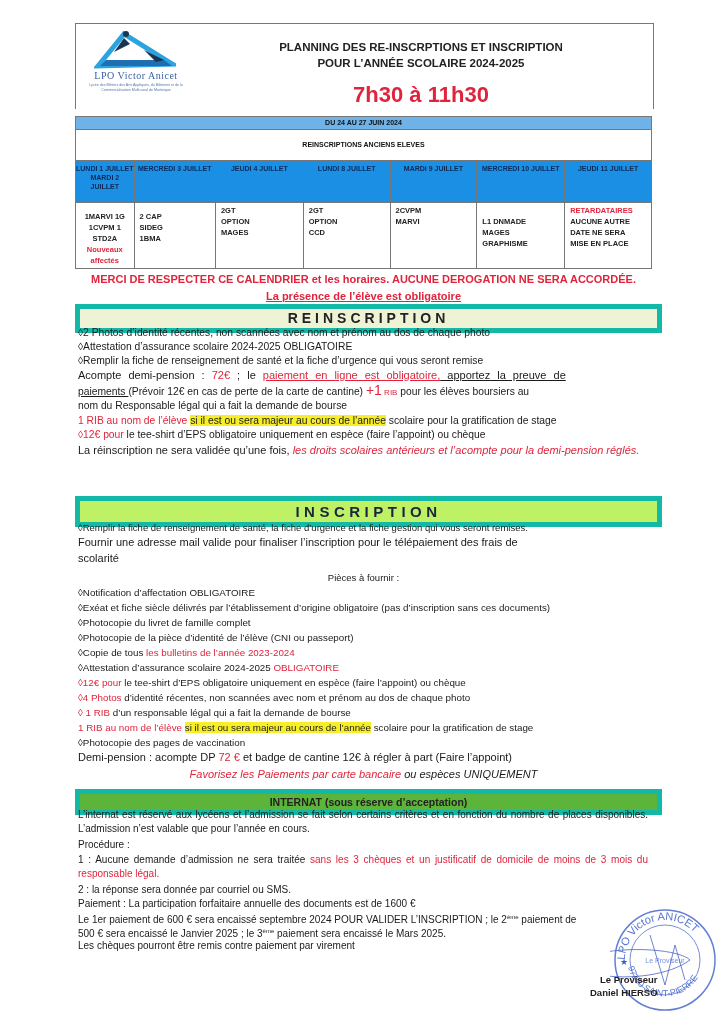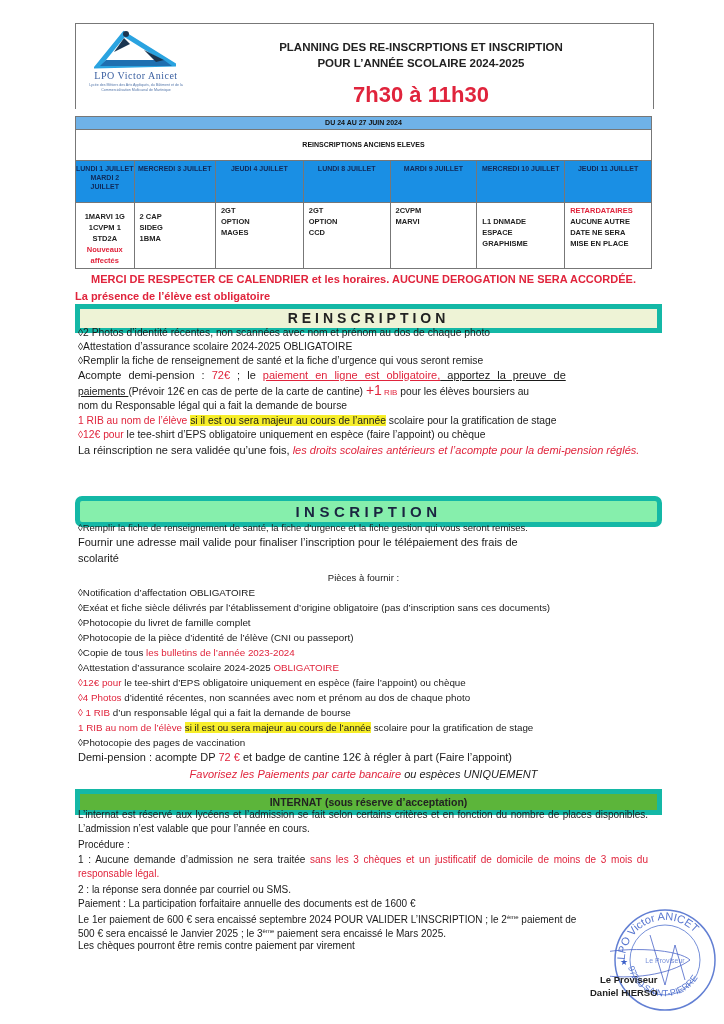--- a/index.html
+++ b/index.html
@@ -41,29 +41,29 @@
   
   .line { position:absolute; left:78px; font-size:10.3px; line-height:13px; color:#1a1a1a; white-space:nowrap; }
   .b { font-weight:normal; }
   .i { font-style:italic; }
   .u { text-decoration:underline; }
   .hl { background:#f7ee2a; }
   .center { text-align:center; }
 
   .warn-1 { position:absolute; left:75px; top:273px; width:577px; text-align:center;
             font-weight:bold; font-size:11px; color:#e0243c; }
-  .warn-2 { position:absolute; left:75px; top:290px; width:577px; text-align:left;
-            font-weight:bold; font-size:11px; color:#e0243c; }
+  .warn-2 { position:absolute; left:75px; top:290px; width:577px; text-align:center;
+            font-weight:bold; font-size:11px; color:#e0243c; text-decoration:underline; }
 
   .section-bar { position:absolute; left:75px; width:577px; text-align:center;
                  font-weight:bold; color:#222; border:5px solid #14b8a6; }
   .bar-reinsc { top:304px; height:19px; line-height:19px; background:#eef3d6;
                 font-size:14px; letter-spacing:4px; }
-  .bar-insc { top:496px; height:21px; line-height:21px; background:#86efac;
-              font-size:15px; letter-spacing:4.5px; color:#1a2540;border-radius:7px; }
+  .bar-insc { top:496px; height:21px; line-height:21px; background:#bef264;
+              font-size:15px; letter-spacing:4.5px; color:#1a2540; }
   .bar-internat { top:789px; height:16px; line-height:16px; background:#5cb53a;
                   font-size:10.5px; }
 
   .justify { position:absolute; left:78px; width:570px; font-size:10.3px; line-height:13px; text-align:justify; }
 
   
   .stamp { position:absolute; left:610px; top:905px; width:110px; height:110px; }
   .sign-1 { position:absolute; left:600px; top:974px; font-weight:bold; font-size:9.5px; color:#222; }
   .sign-2 { position:absolute; left:590px; top:987px; font-weight:bold; font-size:9.5px; color:#222; }
 </style>
@@ -126,21 +126,21 @@
       <td>
         <div style="width:40px">2GT OPTION MAGES</div>
       </td>
       <td>
         <div style="width:40px">2GT OPTION CCD</div>
       </td>
       <td>
         <div style="width:40px">2CVPM MARVI</div>
       </td>
       <td style="padding-top:13px">
-        <div style="width:60px">L1 DNMADE ESPACE GRAPHISME</div>
+        <div style="width:60px">L1 DNMADE MAGES GRAPHISME</div>
       </td>
       <td style="padding-top:2px">
         <div class="red">RETARDATAIRES</div>
         <div style="width:70px">AUCUNE AUTRE DATE NE SERA MISE EN PLACE</div>
       </td>
     </tr>
   </tbody>
     </table>
 
   <div class="warn-1">MERCI DE RESPECTER CE CALENDRIER et les horaires. AUCUNE DEROGATION NE SERA ACCORDÉE.</div>

